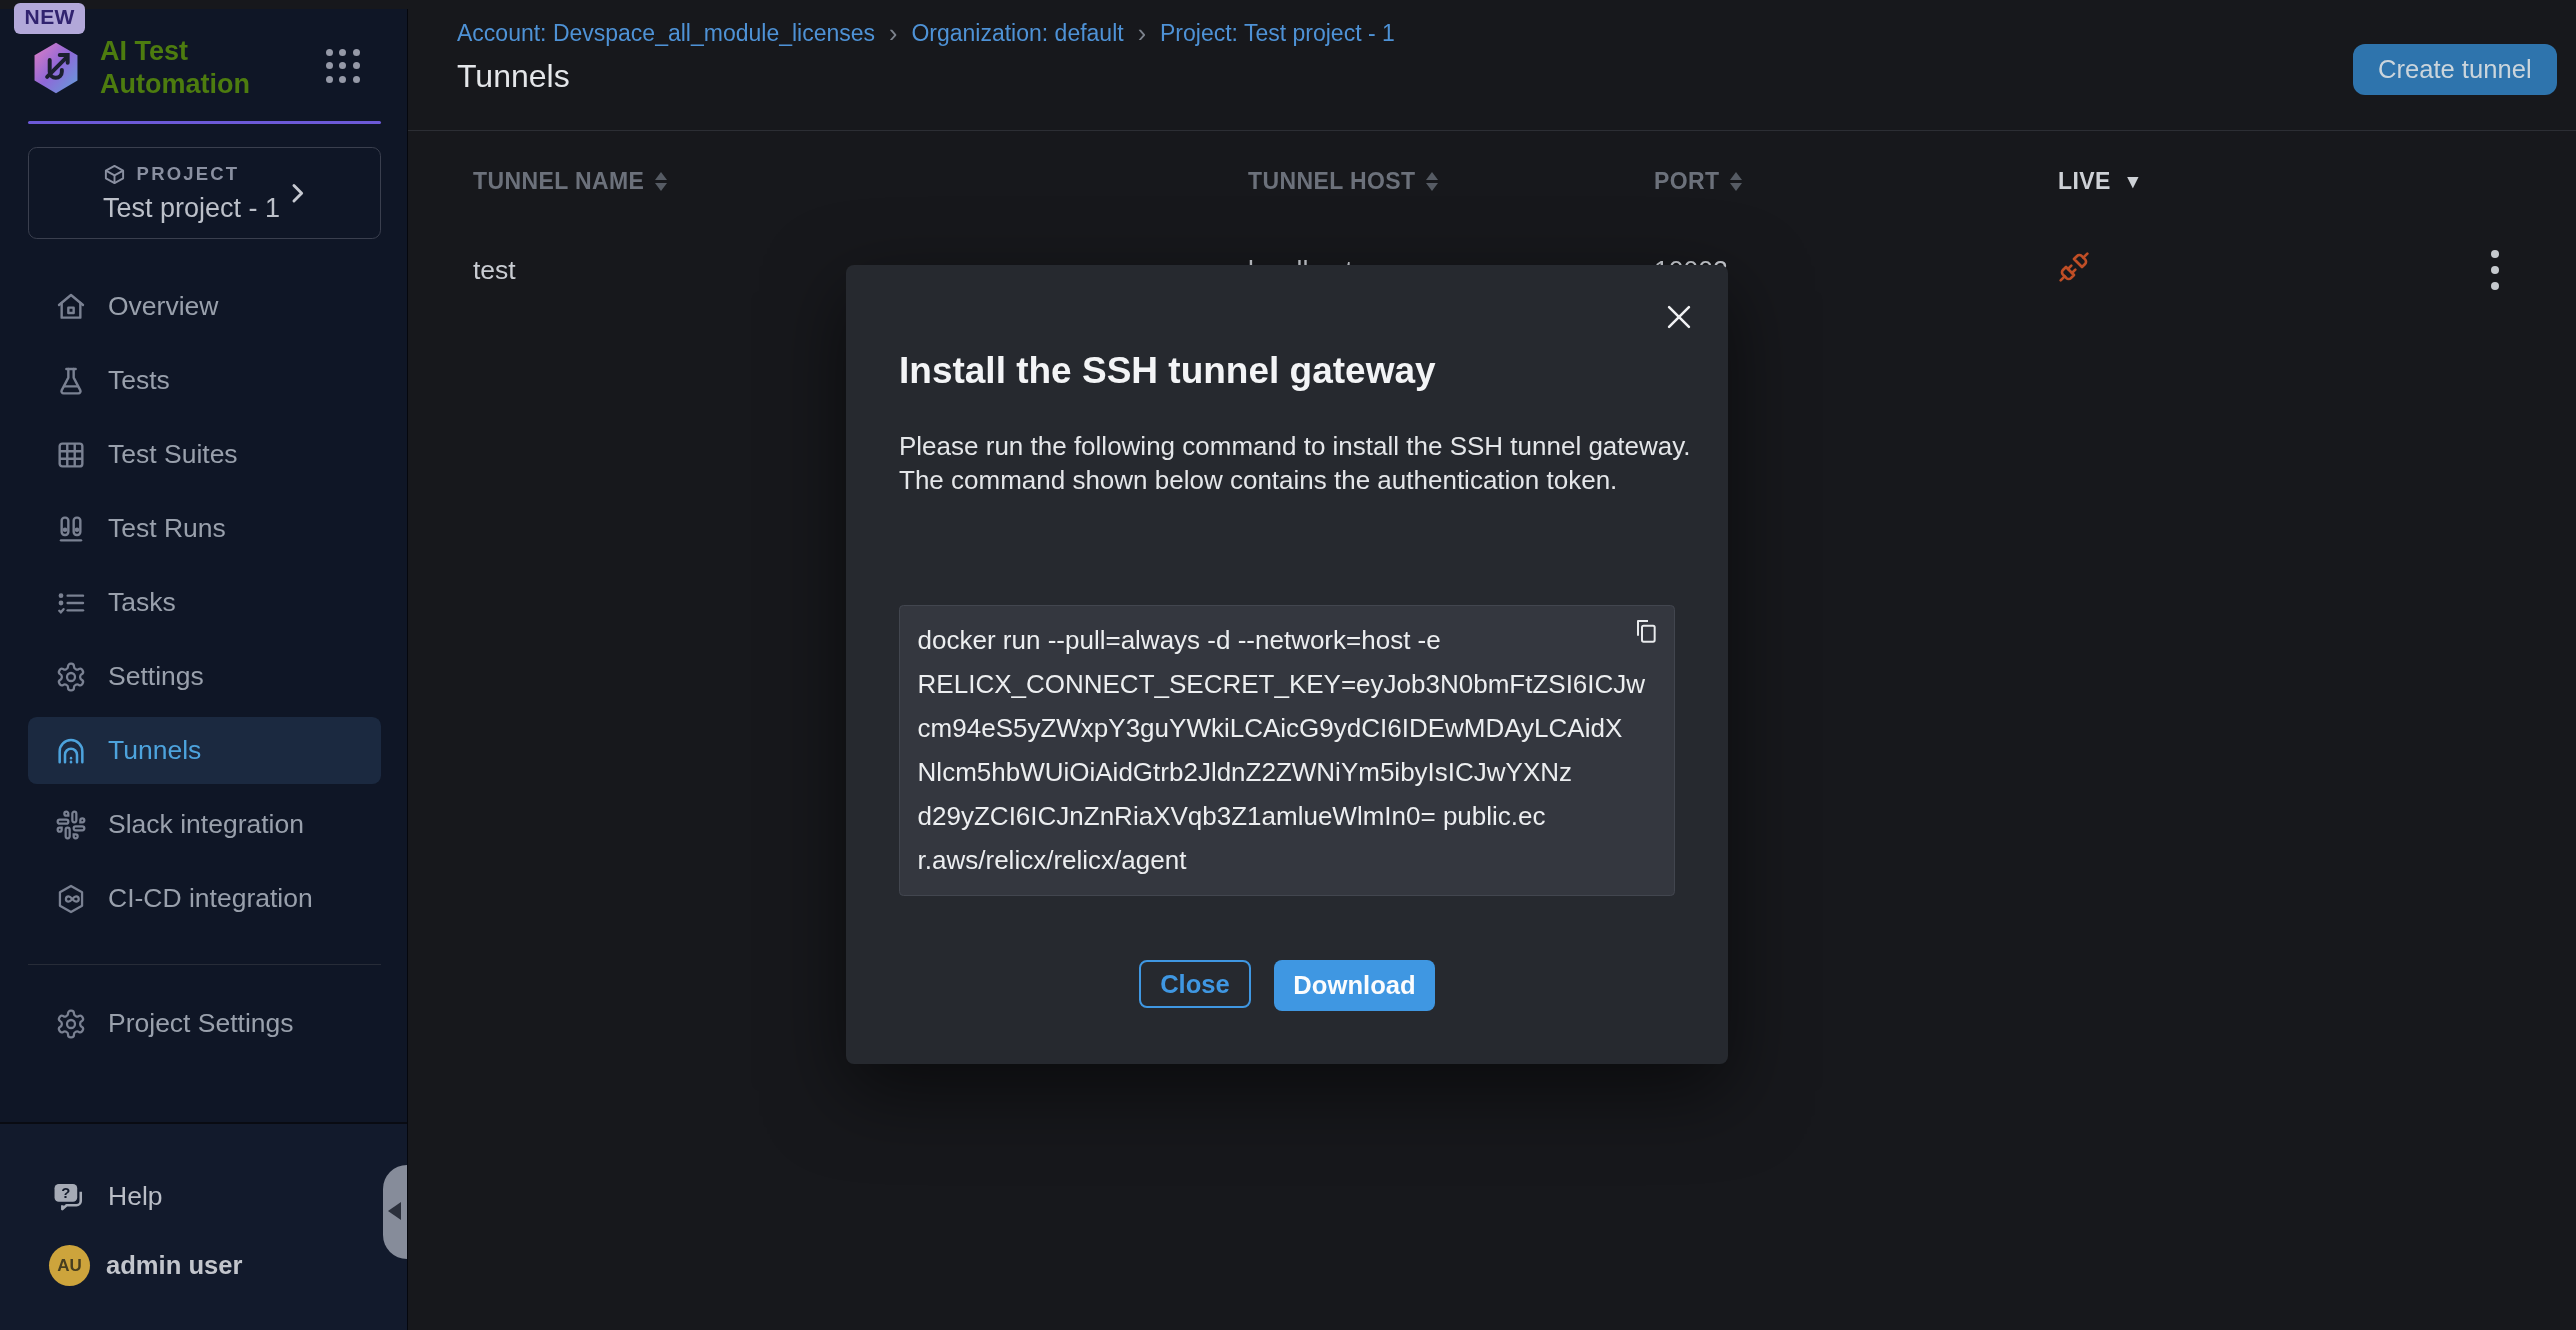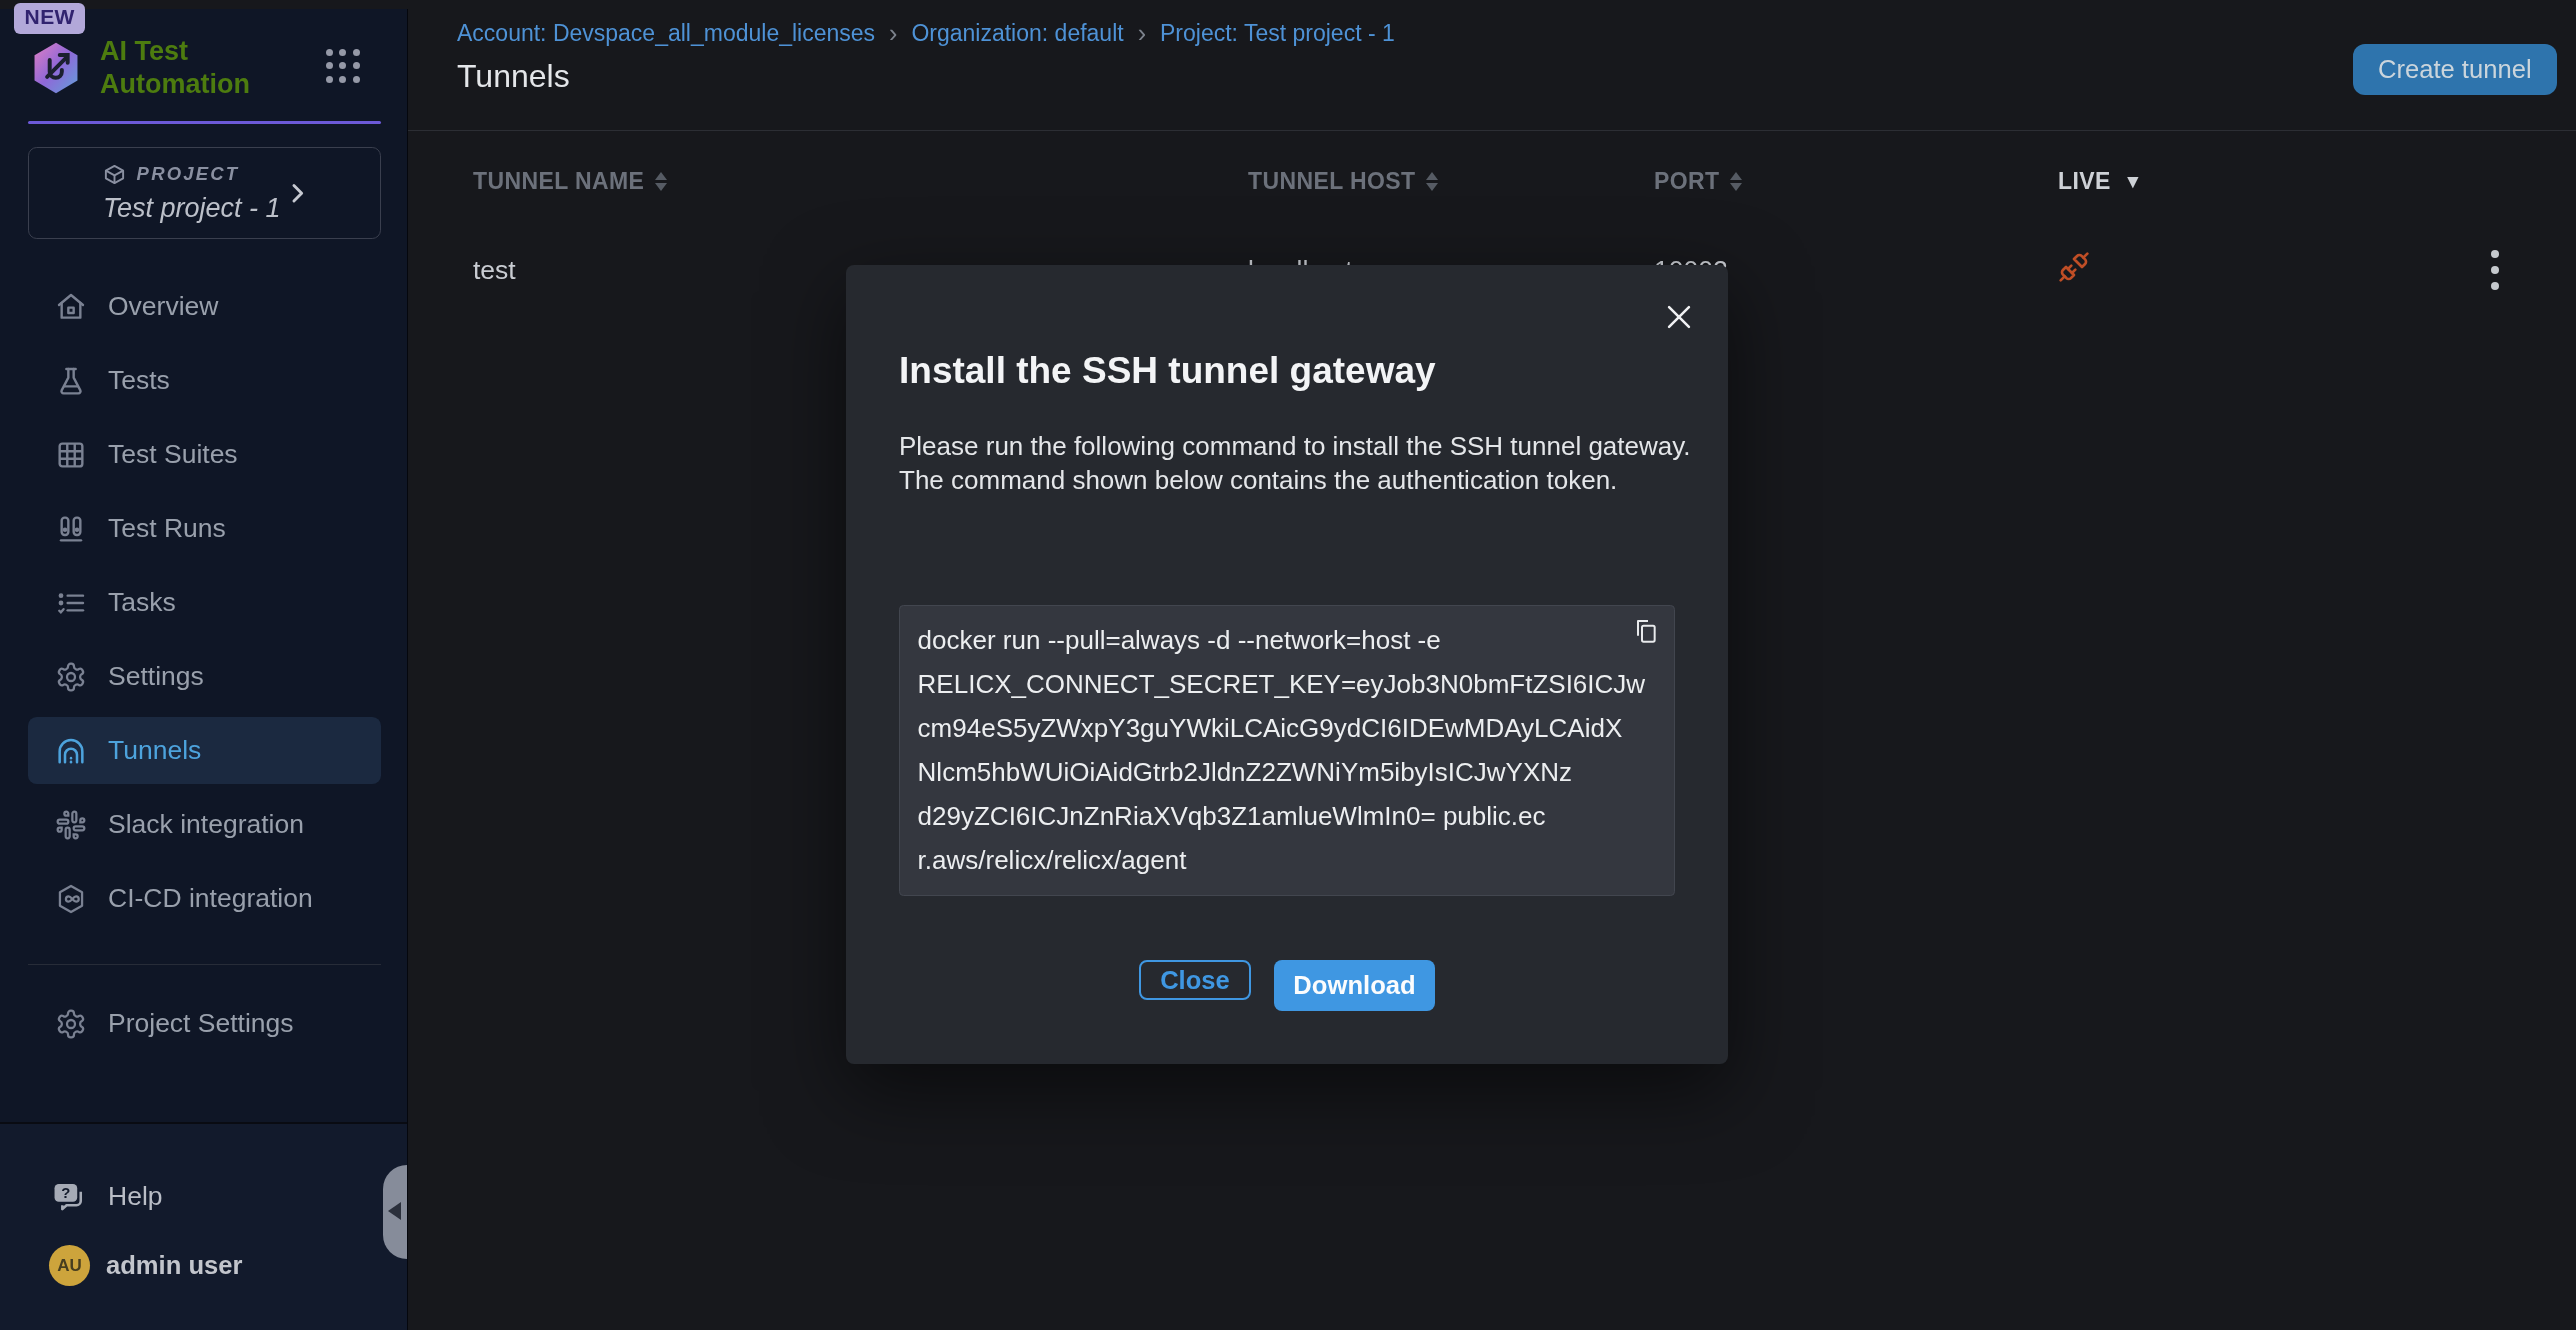--- a/index.html
+++ b/index.html
@@ -16,21 +16,21 @@
   .logo-hex { width:56px; height:58px; flex:0 0 auto; }
   .app-title { margin-left:16px; width:194px; font-size:27px; line-height:33px;
                font-weight:700; color:#4d7c0f; }
   .apps-grid { position:absolute; right:21px; top:14px; display:grid;
                grid-template-columns:repeat(3,7px); gap:6.2px; cursor:pointer; }
   .apps-grid i { width:7px; height:7px; border-radius:50%; background:#9599a7; }
   .purple-rule { margin:19.4px 26.5px 0 28px; height:3.5px; background:#6c59d8; border-radius:1.8px; }
 
   .project-card { margin:23px 26.5px 0 28px; height:92px; border:1.8px solid #3a3f4e;
                   border-radius:8.8px; position:relative; cursor:pointer;
-                  display:flex; align-items:center;font-style:italic; }
+                  display:flex; align-items:center; }
   .pc-col { margin-left:74px; }
   .pc-top { display:flex; align-items:center; gap:10.6px; color:#8a90a1; }
   .pc-label { font-size:18.5px; font-weight:700; letter-spacing:2.2px; }
   .pc-name { margin-top:7px; font-size:27px; color:#bcc0c9; }
   .pc-chevron { position:absolute; right:69px; top:32px; }
 
   .side-nav { margin-top:34px; }
   .nav-item { margin:0 26.5px 7px 28px; height:67px; border-radius:8.8px;
               display:flex; align-items:center; cursor:pointer; color:#99a0ac; }
   .nav-item .nico { width:32px; height:32px; margin-left:27px; color:#7a8192;
@@ -100,21 +100,21 @@
             line-height:34px; color:#e4e6e9; }
   .m-code { position:absolute; left:53px; top:340px; width:776px; height:291px;
             background:#34373f; border:0.9px solid #42464f; border-radius:4.4px;
             padding:12.4px 0 0 17.6px; overflow:hidden; }
   .code-line { font-family:Liberation Sans, sans-serif; font-size:26px; line-height:44px;
                color:#eceef0; white-space:pre; }
   .copy-btn { position:absolute; top:8.8px; right:10.6px; width:35px; height:35px;
               background:none; border:none; cursor:pointer; }
   .m-actions { position:absolute; left:0; right:0; top:695px; display:flex;
                justify-content:center; gap:23px; }
-  .btn-close { width:112px; height:40px; background:transparent; border:2.2px solid #3f97e2;
+  .btn-close { width:112px; height:48px; background:transparent; border:2.2px solid #3f97e2;
                border-radius:8px; color:#3f97e2; font-size:25.6px; font-weight:600;
                font-family:inherit; cursor:pointer; }
   .btn-download { width:161px; height:51px; background:#3f97e2; border:none;
                   border-radius:8px; color:#fbfcfd; font-size:25.6px; font-weight:600;
                   font-family:inherit; cursor:pointer; }
 </style>
 </head>
 <body>
 
 <div class="new-badge">NEW</div>

